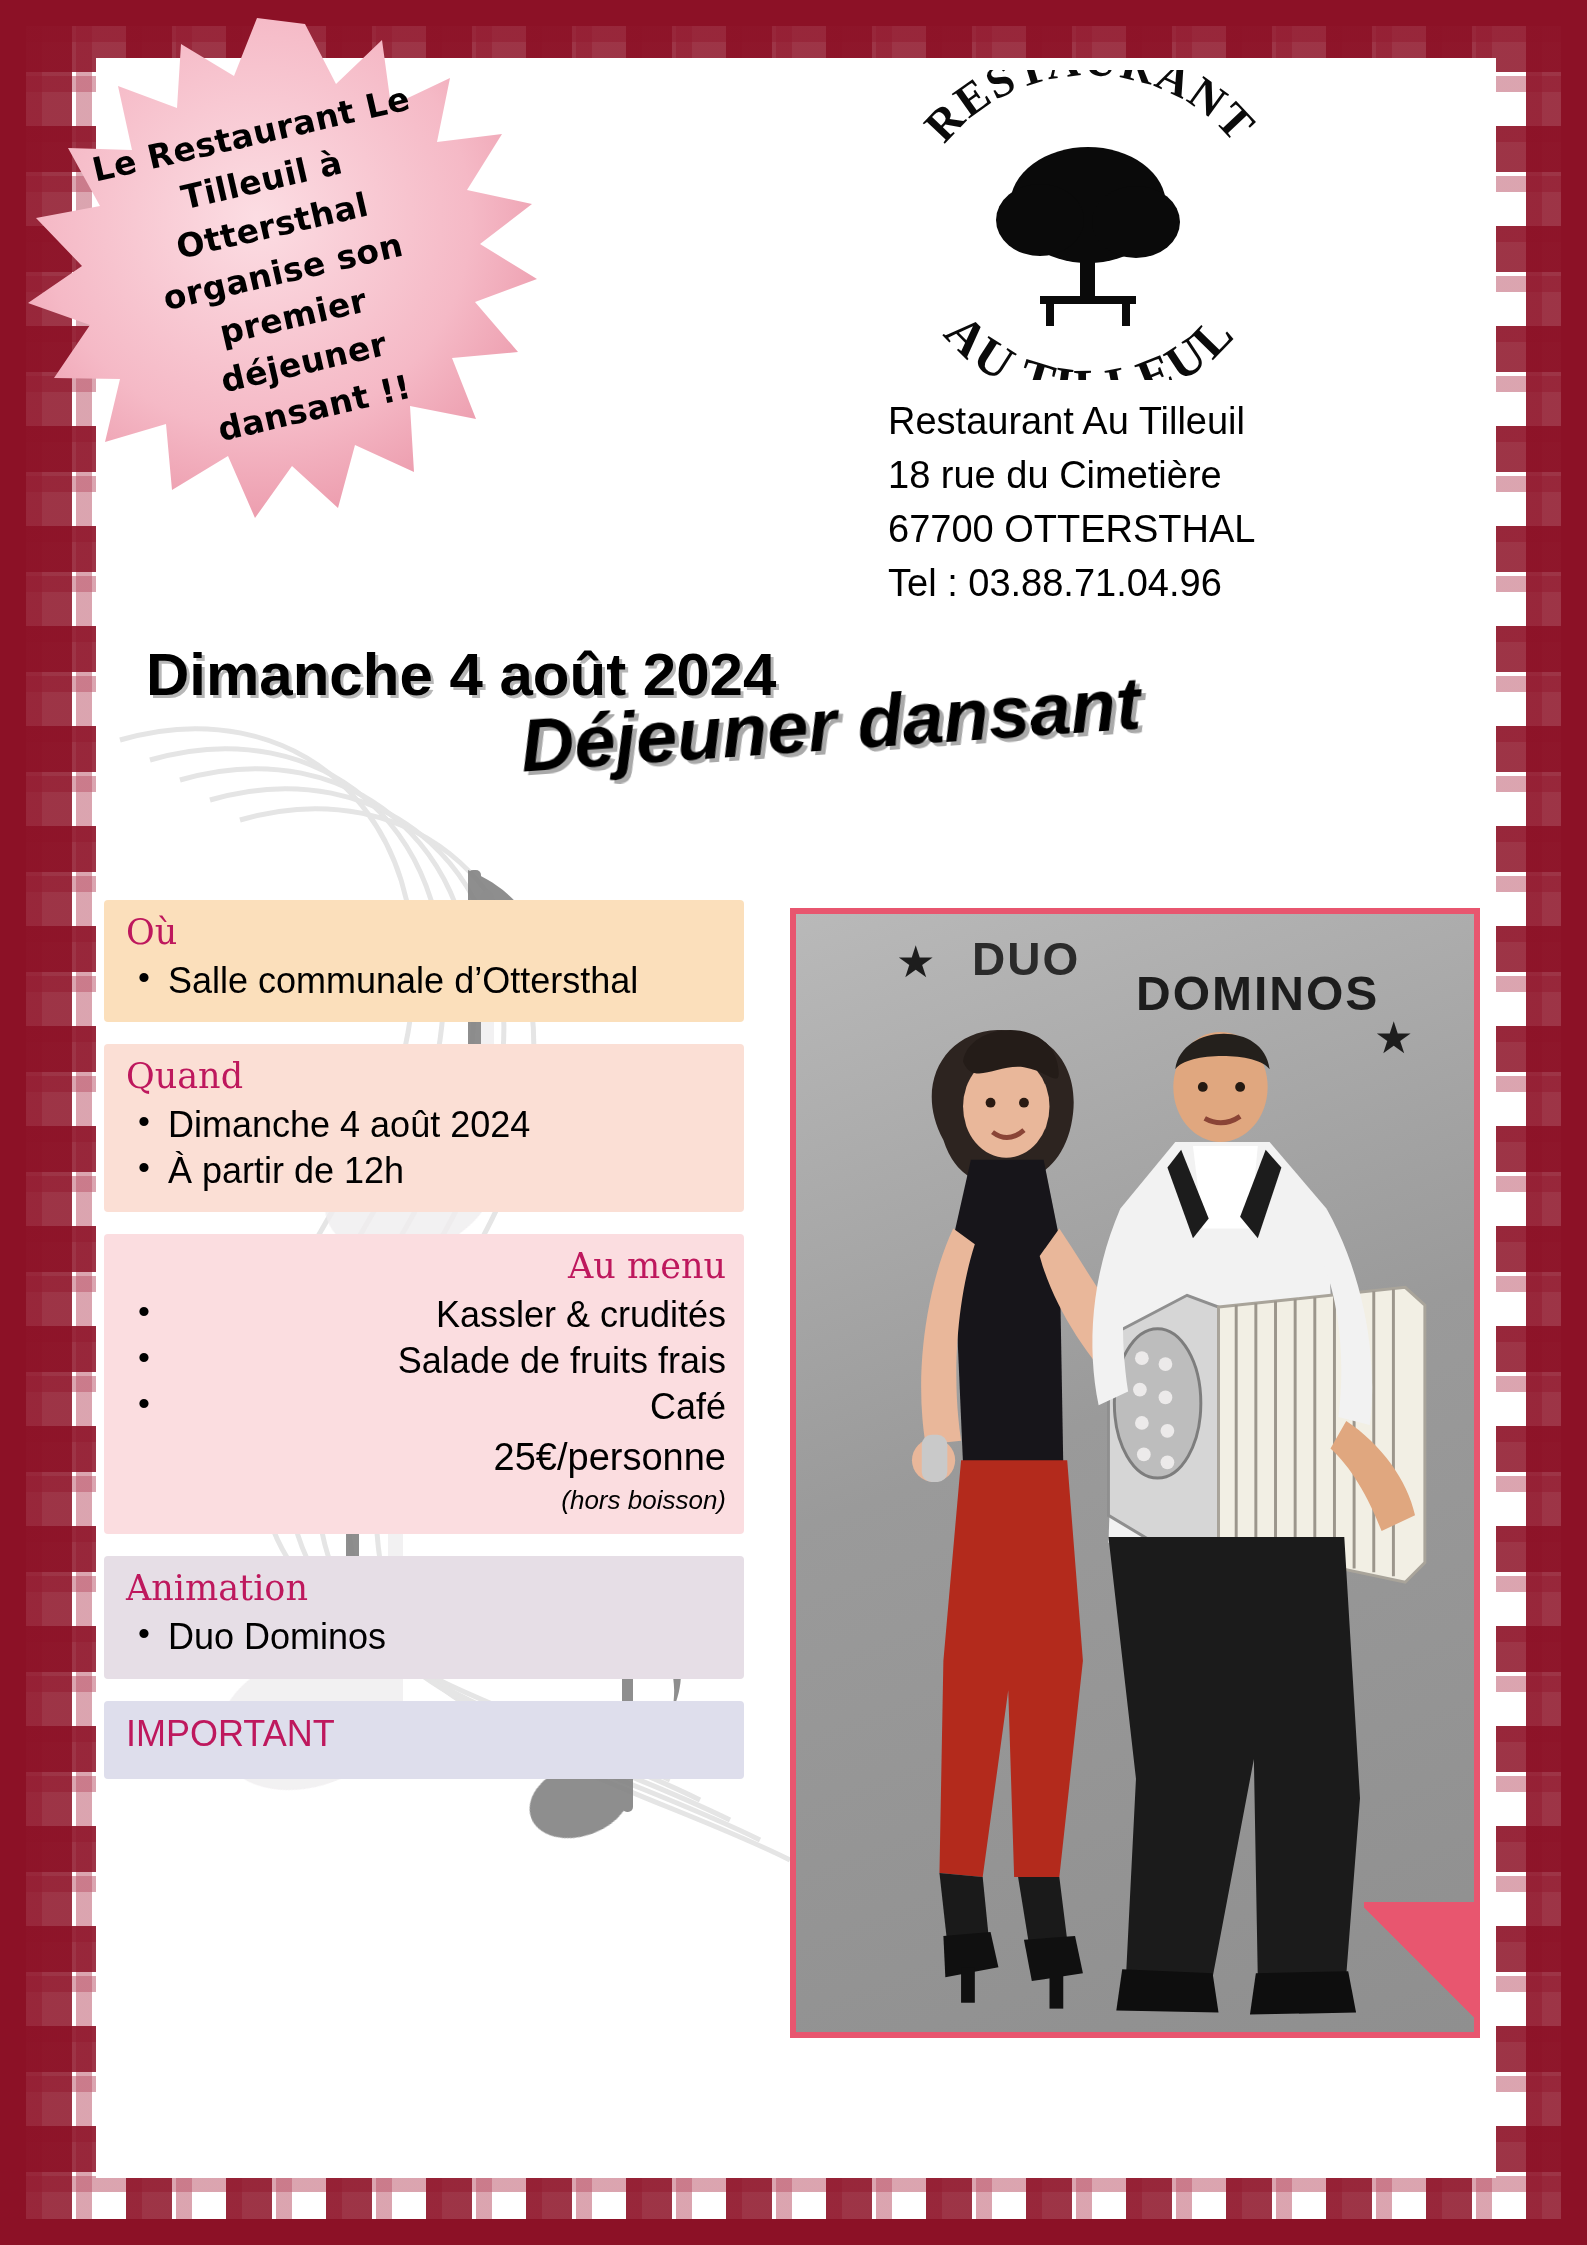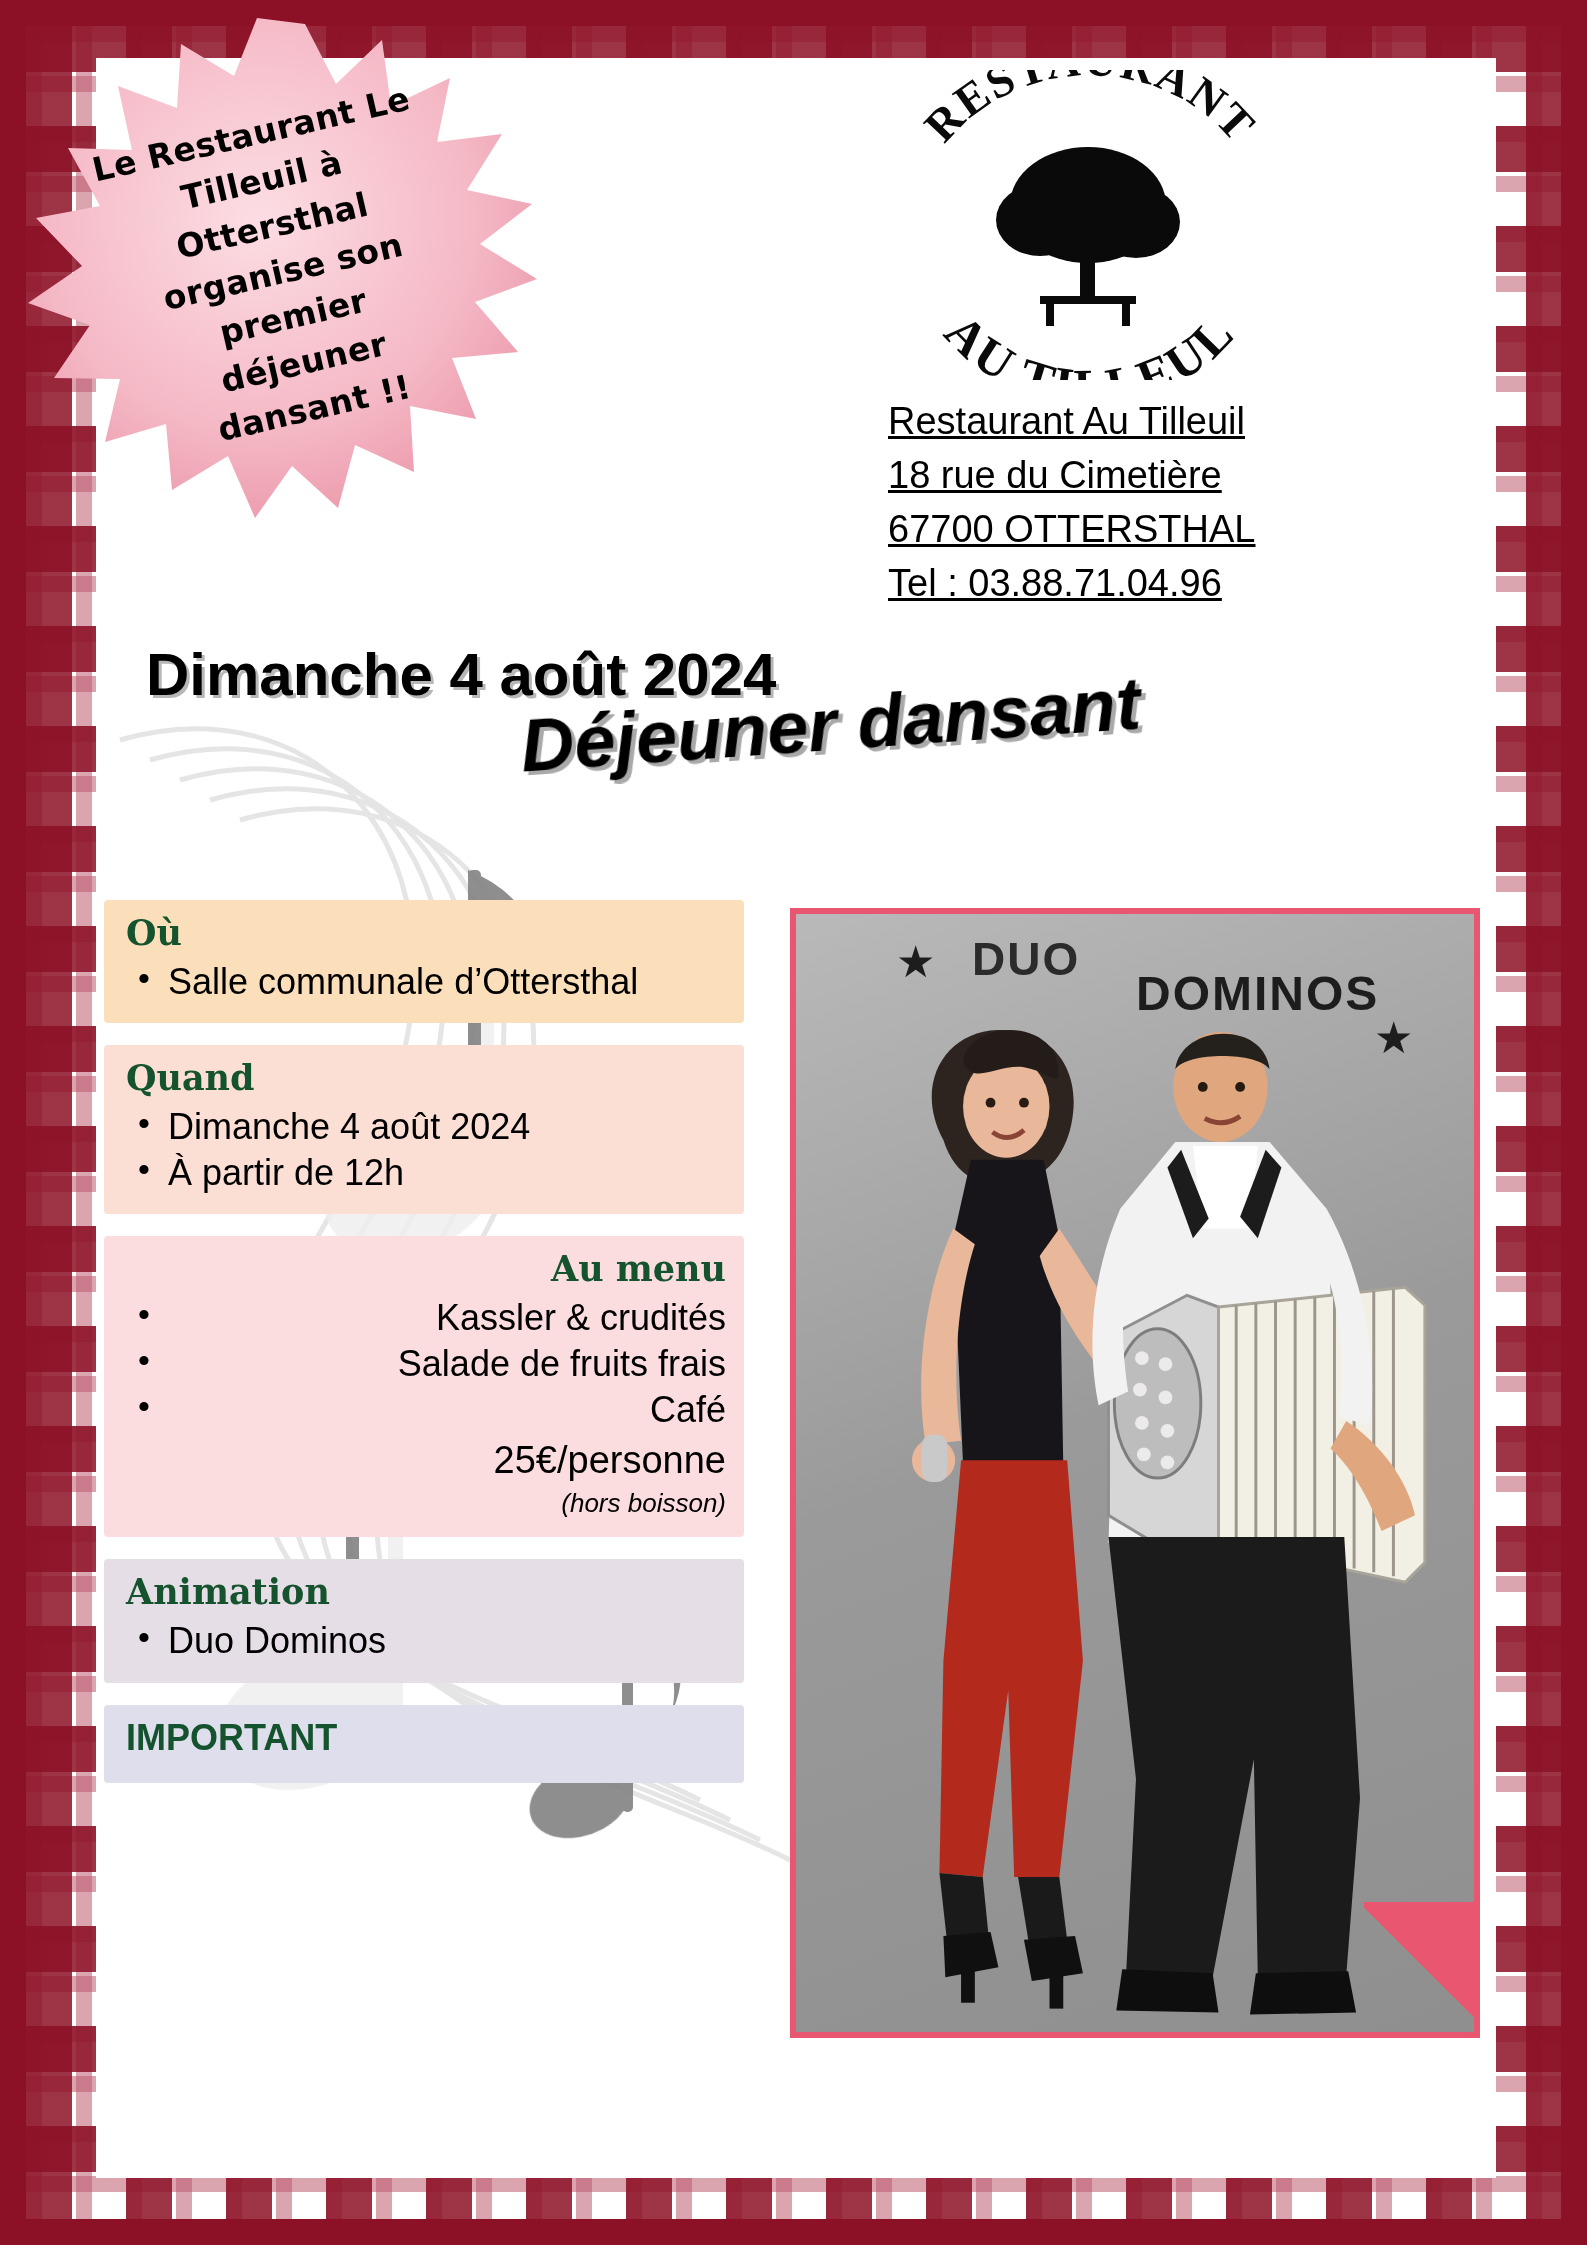--- a/index.html
+++ b/index.html
@@ -104,21 +104,20 @@
 
   
   .address {
     position: absolute;
     left: 888px;
     top: 395px;
     font-size: 38px;
     line-height: 1.42;
     color: #000000;
     font-family: "Liberation Sans", sans-serif;
-    text-decoration: underline;
   }
 
   
   .date-title {
     position: absolute;
     left: 146px;
     top: 640px;
     font-size: 60px;
     font-weight: bold;
     color: #000000;
@@ -149,23 +148,23 @@
   .info-box {
     position: relative;
     box-sizing: border-box;
     padding: 12px 18px 18px 22px;
     margin-bottom: 22px;
     border-radius: 4px;
   }
   .info-box h3 {
     margin: 0 0 6px 0;
     font-family: "DejaVu Serif", serif;
-    font-weight: bold;
+    font-weight: normal;
     font-size: 35px;
-    color: #14532d;
+    color: #be185d;
   }
   .info-box ul {
     margin: 0;
     padding: 0;
     list-style: none;
   }
   .info-box li {
     position: relative;
     padding-left: 42px;
     font-size: 36px;

